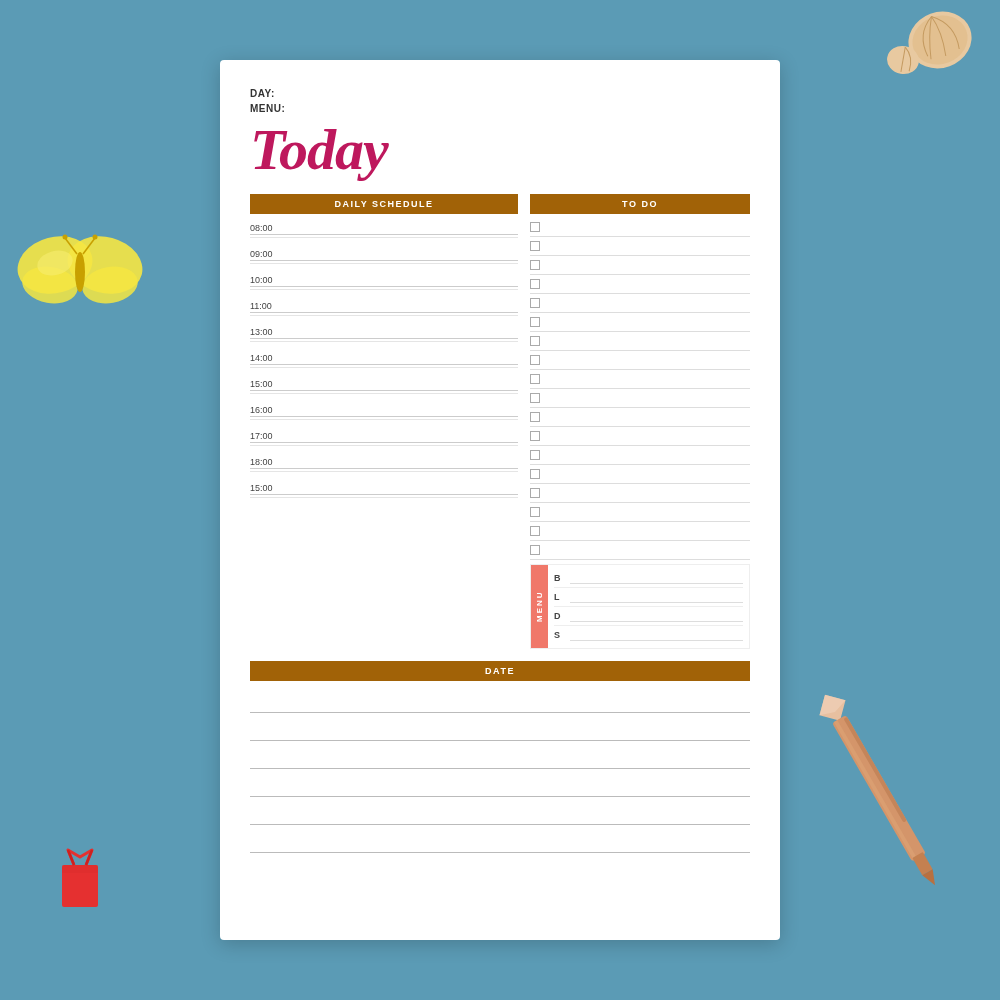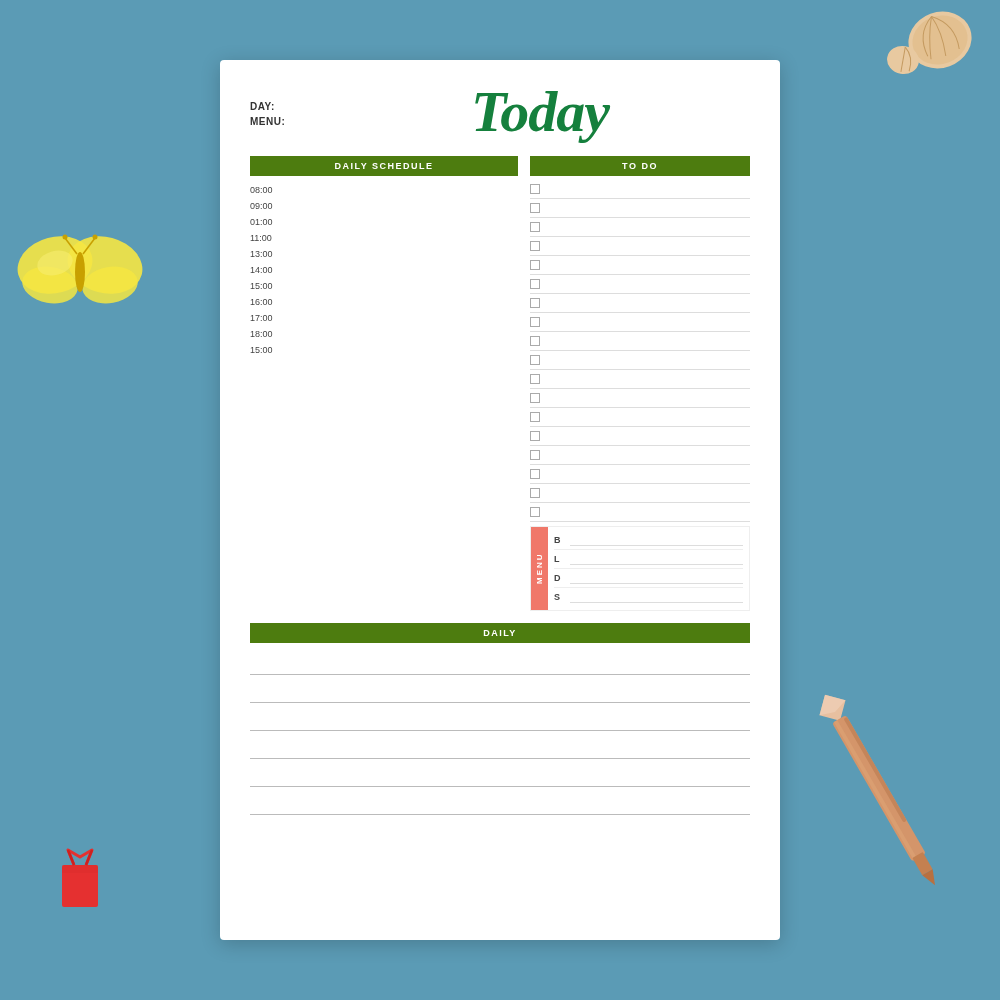--- a/index.html
+++ b/index.html
@@ -23,43 +23,44 @@
       background: white;
       border-radius: 4px;
       box-shadow: 0 4px 20px rgba(0,0,0,0.2);
       padding: 20px 30px 30px 30px;
       position: relative;
       z-index: 10;
     }
 
     .planner-header {
       display: flex;
-      align-items: center;
+      align-items: flex-start;
       margin-bottom: 12px;
+      flex-direction: column;
     }
 
     .day-date {
       display: flex;
       flex-direction: column;
       font-size: 10px;
       color: #333;
       margin-top: 8px;
       min-width: 80px;
     }
 
     .day-date span {
       margin-bottom: 4px;
       font-weight: bold;
       letter-spacing: 0.5px;
     }
 
     .today-title {
       font-family: 'Georgia', cursive;
       font-size: 52px;
-      color: #15803d;
+      color: #be185d;
       font-style: italic;
       font-weight: bold;
       text-align: center;
       flex: 1;
       line-height: 1;
       font-family: serif;
     }
 
     .today-title-fancy {
       font-size: 56px;
@@ -77,34 +78,34 @@
 
     .left-col {
       flex: 1;
     }
 
     .right-col {
       width: 220px;
     }
 
     .section-header {
-      background-color: #4d7c0f;
+      background-color: #a16207;
       color: white;
       font-size: 9px;
       font-weight: bold;
       letter-spacing: 1.5px;
       text-align: center;
       padding: 5px 4px;
       margin-bottom: 4px;
     }
 
     
     .schedule-row {
       display: flex;
-      flex-direction: row;
+      flex-direction: column;
       margin-bottom: 0;
     }
 
     .time-label {
       font-size: 9px;
       color: #444;
       padding: 3px 0 1px 0;
       margin-top: 2px;
     }
 
@@ -312,21 +313,21 @@
         <div class="schedule-line-thin"></div>
       </div>
 
       <div class="schedule-row">
         <span class="time-label">09:00</span>
         <div class="schedule-line"></div>
         <div class="schedule-line-thin"></div>
       </div>
 
       <div class="schedule-row">
-        <span class="time-label">01:00</span>
+        <span class="time-label">10:00</span>
         <div class="schedule-line"></div>
         <div class="schedule-line-thin"></div>
       </div>
 
       <div class="schedule-row">
         <span class="time-label">11:00</span>
         <div class="schedule-line"></div>
         <div class="schedule-line-thin"></div>
       </div>
 
@@ -469,21 +470,21 @@
             <span class="menu-item-label">S</span>
             <div class="menu-item-line"></div>
           </div>
         </div>
       </div>
 
     </div>
   </div>
 
   <div class="notes-section">
-    <div class="section-header">DAILY</div>
+    <div class="section-header">DATE</div>
     <div class="notes-lines">
       <div class="notes-line"></div>
       <div class="notes-line"></div>
       <div class="notes-line"></div>
       <div class="notes-line"></div>
       <div class="notes-line"></div>
       <div class="notes-line"></div>
     </div>
   </div>
 

